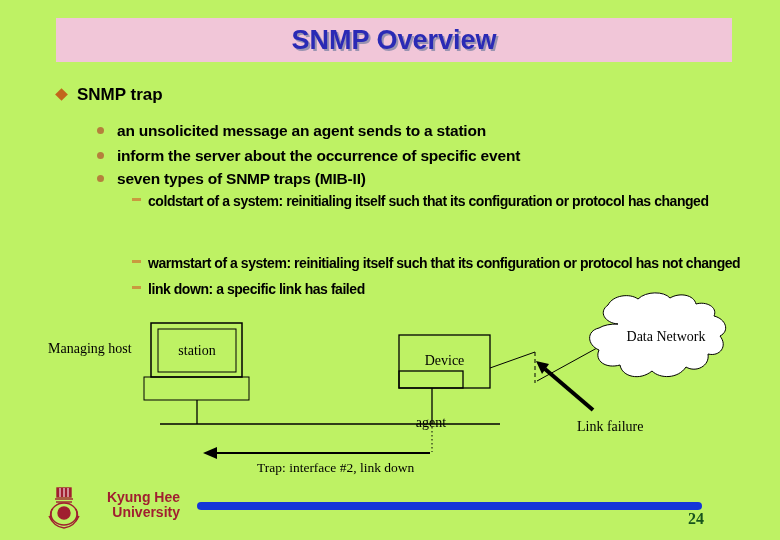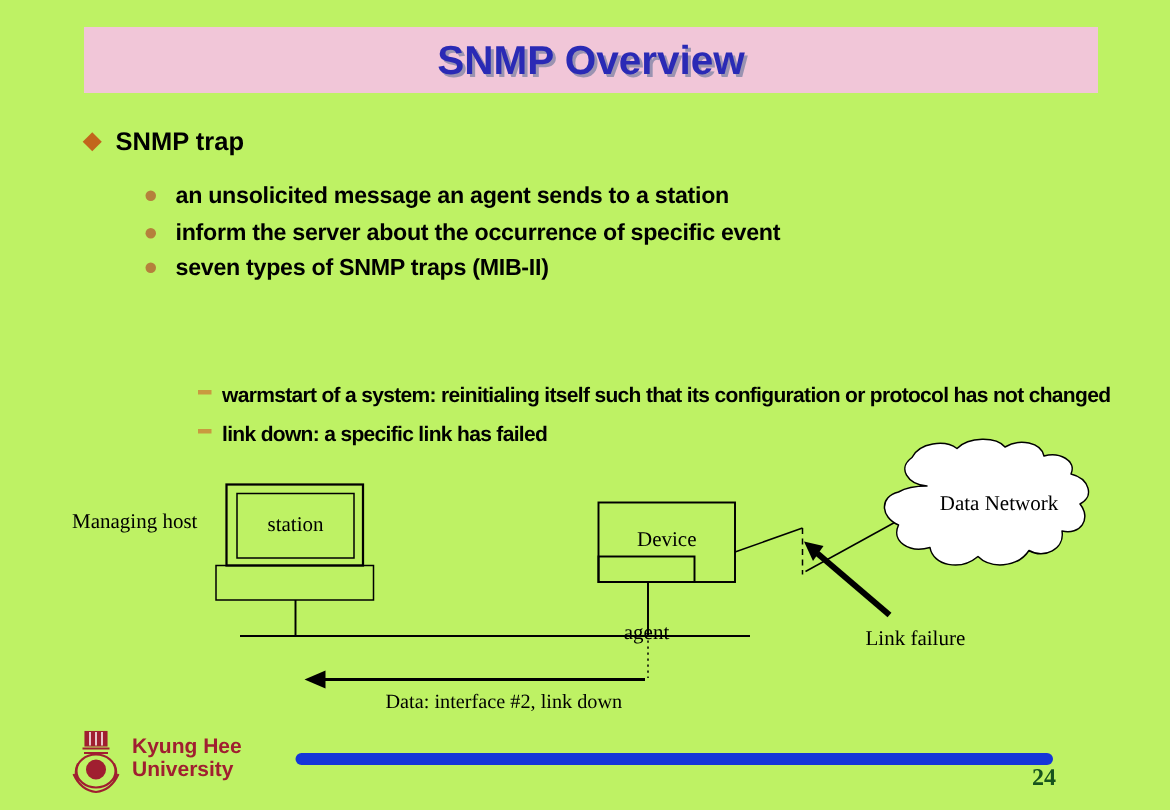--- a/index.html
+++ b/index.html
@@ -18,21 +18,21 @@
   .b1{flex:0 0 auto;width:9px;height:9px;background:#c2651c;transform:rotate(45deg);
       margin:5px 11px 0 0;}
   .b2{flex:0 0 auto;width:7px;height:7px;border-radius:50%;background:#b5803c;
       margin:5px 13px 0 0;}
   .b3{flex:0 0 auto;width:9px;height:3px;background:#c99a3f;margin:10px 7px 0 0;}
   
   .dlab{position:absolute;font-family:"Liberation Serif",serif;color:#000;font-size:14px;}
   .center{text-align:center;}
   .dsvg{position:absolute;left:0;top:290px;}
   
-  .uni{position:absolute;left:88px;top:490px;width:92px;text-align:left;
+  .uni{position:absolute;left:88px;top:490px;width:92px;text-align:right;
        font-weight:bold;font-size:14px;line-height:15px;color:#a01f30;}
   .bar{position:absolute;left:197px;top:502px;width:505px;height:8px;border-radius:4px;
        background:#1536d8;}
   .pagenum{position:absolute;left:688px;top:510px;width:40px;
        font-family:"Liberation Serif",serif;font-weight:bold;font-size:16px;color:#17541d;}
 </style>
 </head>
 <body>
 
 <div class="stage">
@@ -52,20 +52,24 @@
   </div>
   <div class="row l2" style="top:147px">
     <span class="b2"></span>
     <div class="txt">inform the server about the occurrence of specific event</div>
   </div>
   <div class="row l2" style="top:170px">
     <span class="b2"></span>
     <div class="txt">seven types of SNMP traps (MIB-II)</div>
   </div>
 
+  <div class="row l3" style="top:188px">
+    <span class="b3"></span>
+    <div class="txt">coldstart of a system: reinitialing itself such that its configuration or protocol has changed</div>
+  </div>
   <div class="row l3" style="top:250px">
     <span class="b3"></span>
     <div class="txt">warmstart of a system: reinitialing itself such that its configuration or protocol has not changed</div>
   </div>
   <div class="row l3" style="top:276px">
     <span class="b3"></span>
     <div class="txt">link down: a specific link has failed</div>
   </div>
 
   <svg class="dsvg" width="780" height="250" viewBox="0 0 780 250">
@@ -99,21 +103,21 @@
              C 640,91 622,87 620,75 C 606,79 594,71 599,60 C 587,55 586,41 599,38
              C 604,35 610,34 618,34 Z" fill="#ffffff" stroke="#000" stroke-width="1" stroke-linejoin="round"></path>
   </svg>
 
   <div class="dlab" style="left:48px;top:341px;">Managing host</div>
   <div class="dlab center" style="left:158px;top:343px;width:78px;">station</div>
   <div class="dlab center" style="left:399px;top:353px;width:91px;">Device</div>
   <div class="dlab center" style="left:399px;top:371px;width:64px;margin-top:44px;">agent</div>
   <div class="dlab center" style="left:610px;top:329px;width:112px;">Data Network</div>
   <div class="dlab" style="left:577px;top:419px;">Link failure</div>
-  <div class="dlab" style="left:257px;top:460px;font-size:13.5px;">Data: interface #2, link down</div>
+  <div class="dlab" style="left:257px;top:460px;font-size:13.5px;">Trap: interface #2, link down</div>
 
   <svg width="38" height="46" viewBox="0 0 38 46" style="position:absolute;left:45px;top:485px;">
     <g stroke="#a01f30" fill="none" stroke-width="1.4">
       <rect x="12" y="3" width="14" height="9" fill="#a01f30"></rect>
       <line x1="15" y1="3" x2="15" y2="12" stroke="#fff" stroke-width="1"></line>
       <line x1="19" y1="3" x2="19" y2="12" stroke="#fff" stroke-width="1"></line>
       <line x1="23" y1="3" x2="23" y2="12" stroke="#fff" stroke-width="1"></line>
       <line x1="10" y1="14" x2="28" y2="14"></line>
       <line x1="11" y1="17" x2="27" y2="17"></line>
       <ellipse cx="19" cy="29" rx="13" ry="11"></ellipse>

